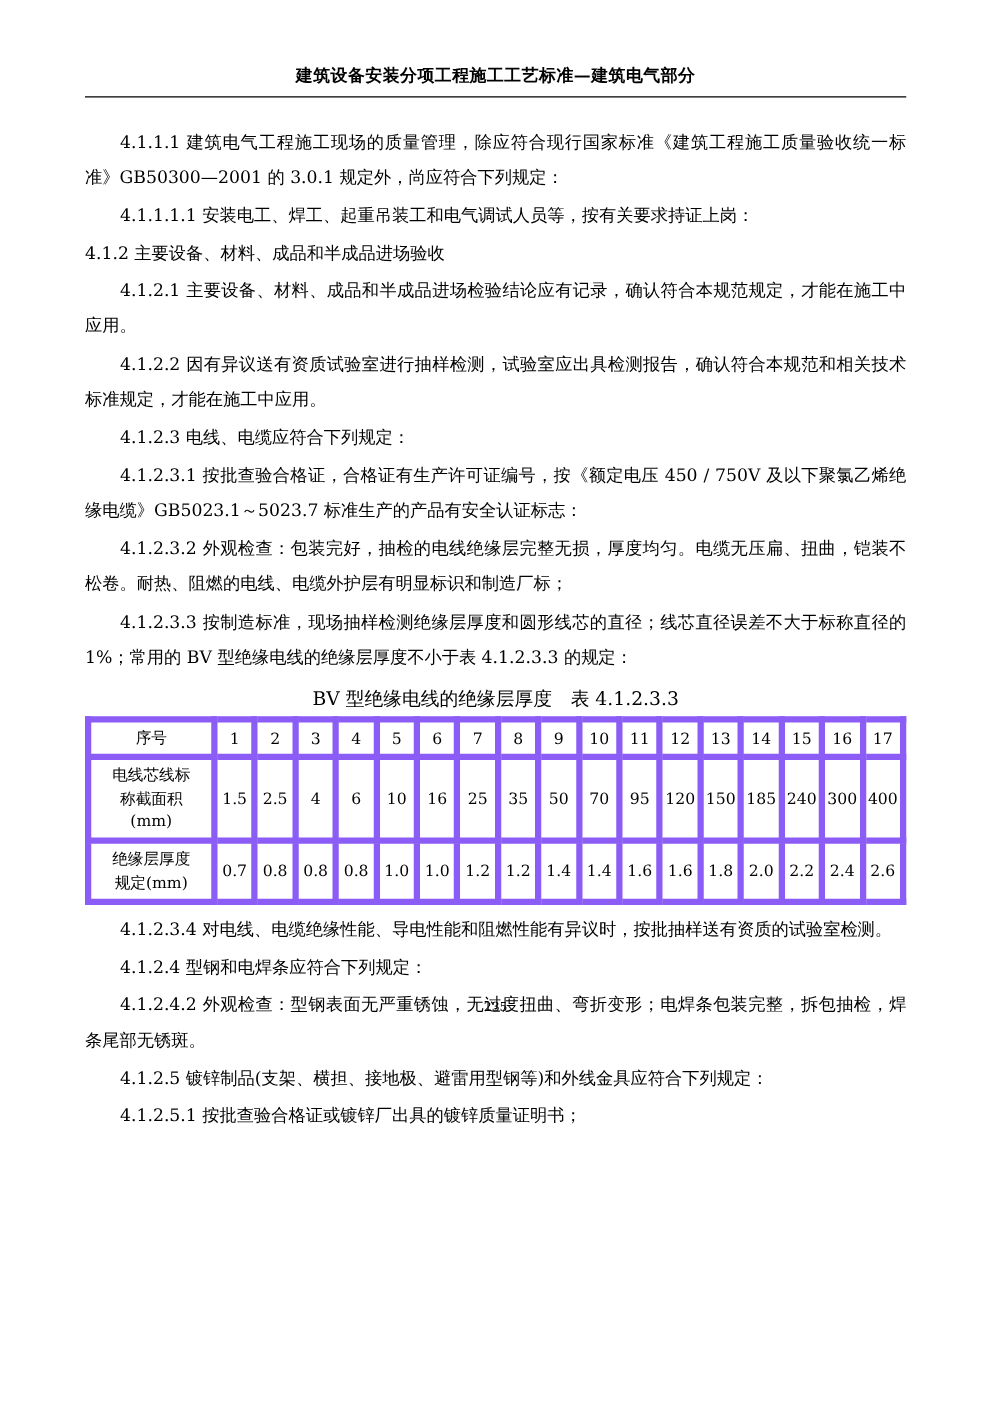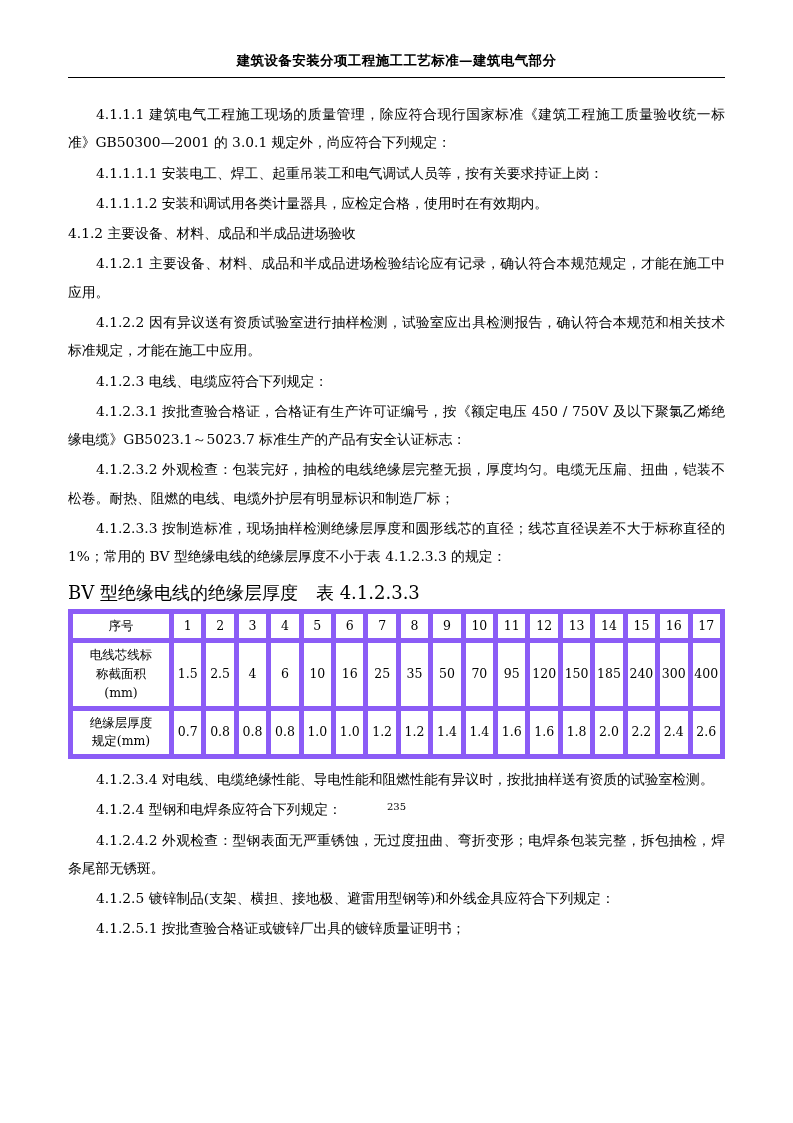--- a/index.html
+++ b/index.html
@@ -38,22 +38,22 @@
     margin: 0 0 2px 0;
   }
   .indent {
     text-indent: 28px;
   }
   .center {
     text-align: left;
     text-indent: 0;
   }
   .tbl-caption {
-    text-align: left;
-    font-size: 18px;
+    text-align: center;
+    font-size: 15px;
     margin: 10px 0 4px 0;
   }
   table.data {
     border-collapse: collapse;
     width: 100%;
     table-layout: fixed;
     font-size: 12.5px;
     margin-bottom: 6px;
   }
   table.data td {
@@ -80,21 +80,20 @@
 </head>
 <body>
 
 <div class="page">
 
   <div class="header">建筑设备安装分项工程施工工艺标准—建筑电气部分</div>
 
   <div>
     <p class="para indent">4.1.1.1 建筑电气工程施工现场的质量管理，除应符合现行国家标准《建筑工程施工质量验收统一标准》GB50300—2001 的 3.0.1 规定外，尚应符合下列规定：</p>
     <p class="para indent">4.1.1.1.1 安装电工、焊工、起重吊装工和电气调试人员等，按有关要求持证上岗：</p>
-    <p class="para indent">4.1.1.1.2 安装和调试用各类计量器具，应检定合格，使用时在有效期内。</p>
     <p class="para center">4.1.2 主要设备、材料、成品和半成品进场验收</p>
     <p class="para indent">4.1.2.1 主要设备、材料、成品和半成品进场检验结论应有记录，确认符合本规范规定，才能在施工中应用。</p>
     <p class="para indent">4.1.2.2 因有异议送有资质试验室进行抽样检测，试验室应出具检测报告，确认符合本规范和相关技术标准规定，才能在施工中应用。</p>
     <p class="para indent">4.1.2.3 电线、电缆应符合下列规定：</p>
     <p class="para indent">4.1.2.3.1 按批查验合格证，合格证有生产许可证编号，按《额定电压 450 / 750V 及以下聚氯乙烯绝缘电缆》GB5023.1～5023.7 标准生产的产品有安全认证标志：</p>
     <p class="para indent">4.1.2.3.2 外观检查：包装完好，抽检的电线绝缘层完整无损，厚度均匀。电缆无压扁、扭曲，铠装不松卷。耐热、阻燃的电线、电缆外护层有明显标识和制造厂标；</p>
     <p class="para indent">4.1.2.3.3 按制造标准，现场抽样检测绝缘层厚度和圆形线芯的直径；线芯直径误差不大于标称直径的 1%；常用的 BV 型绝缘电线的绝缘层厚度不小于表 4.1.2.3.3 的规定：</p>
   </div>
 
   <div class="tbl-caption">BV 型绝缘电线的绝缘层厚度　表 4.1.2.3.3</div>

